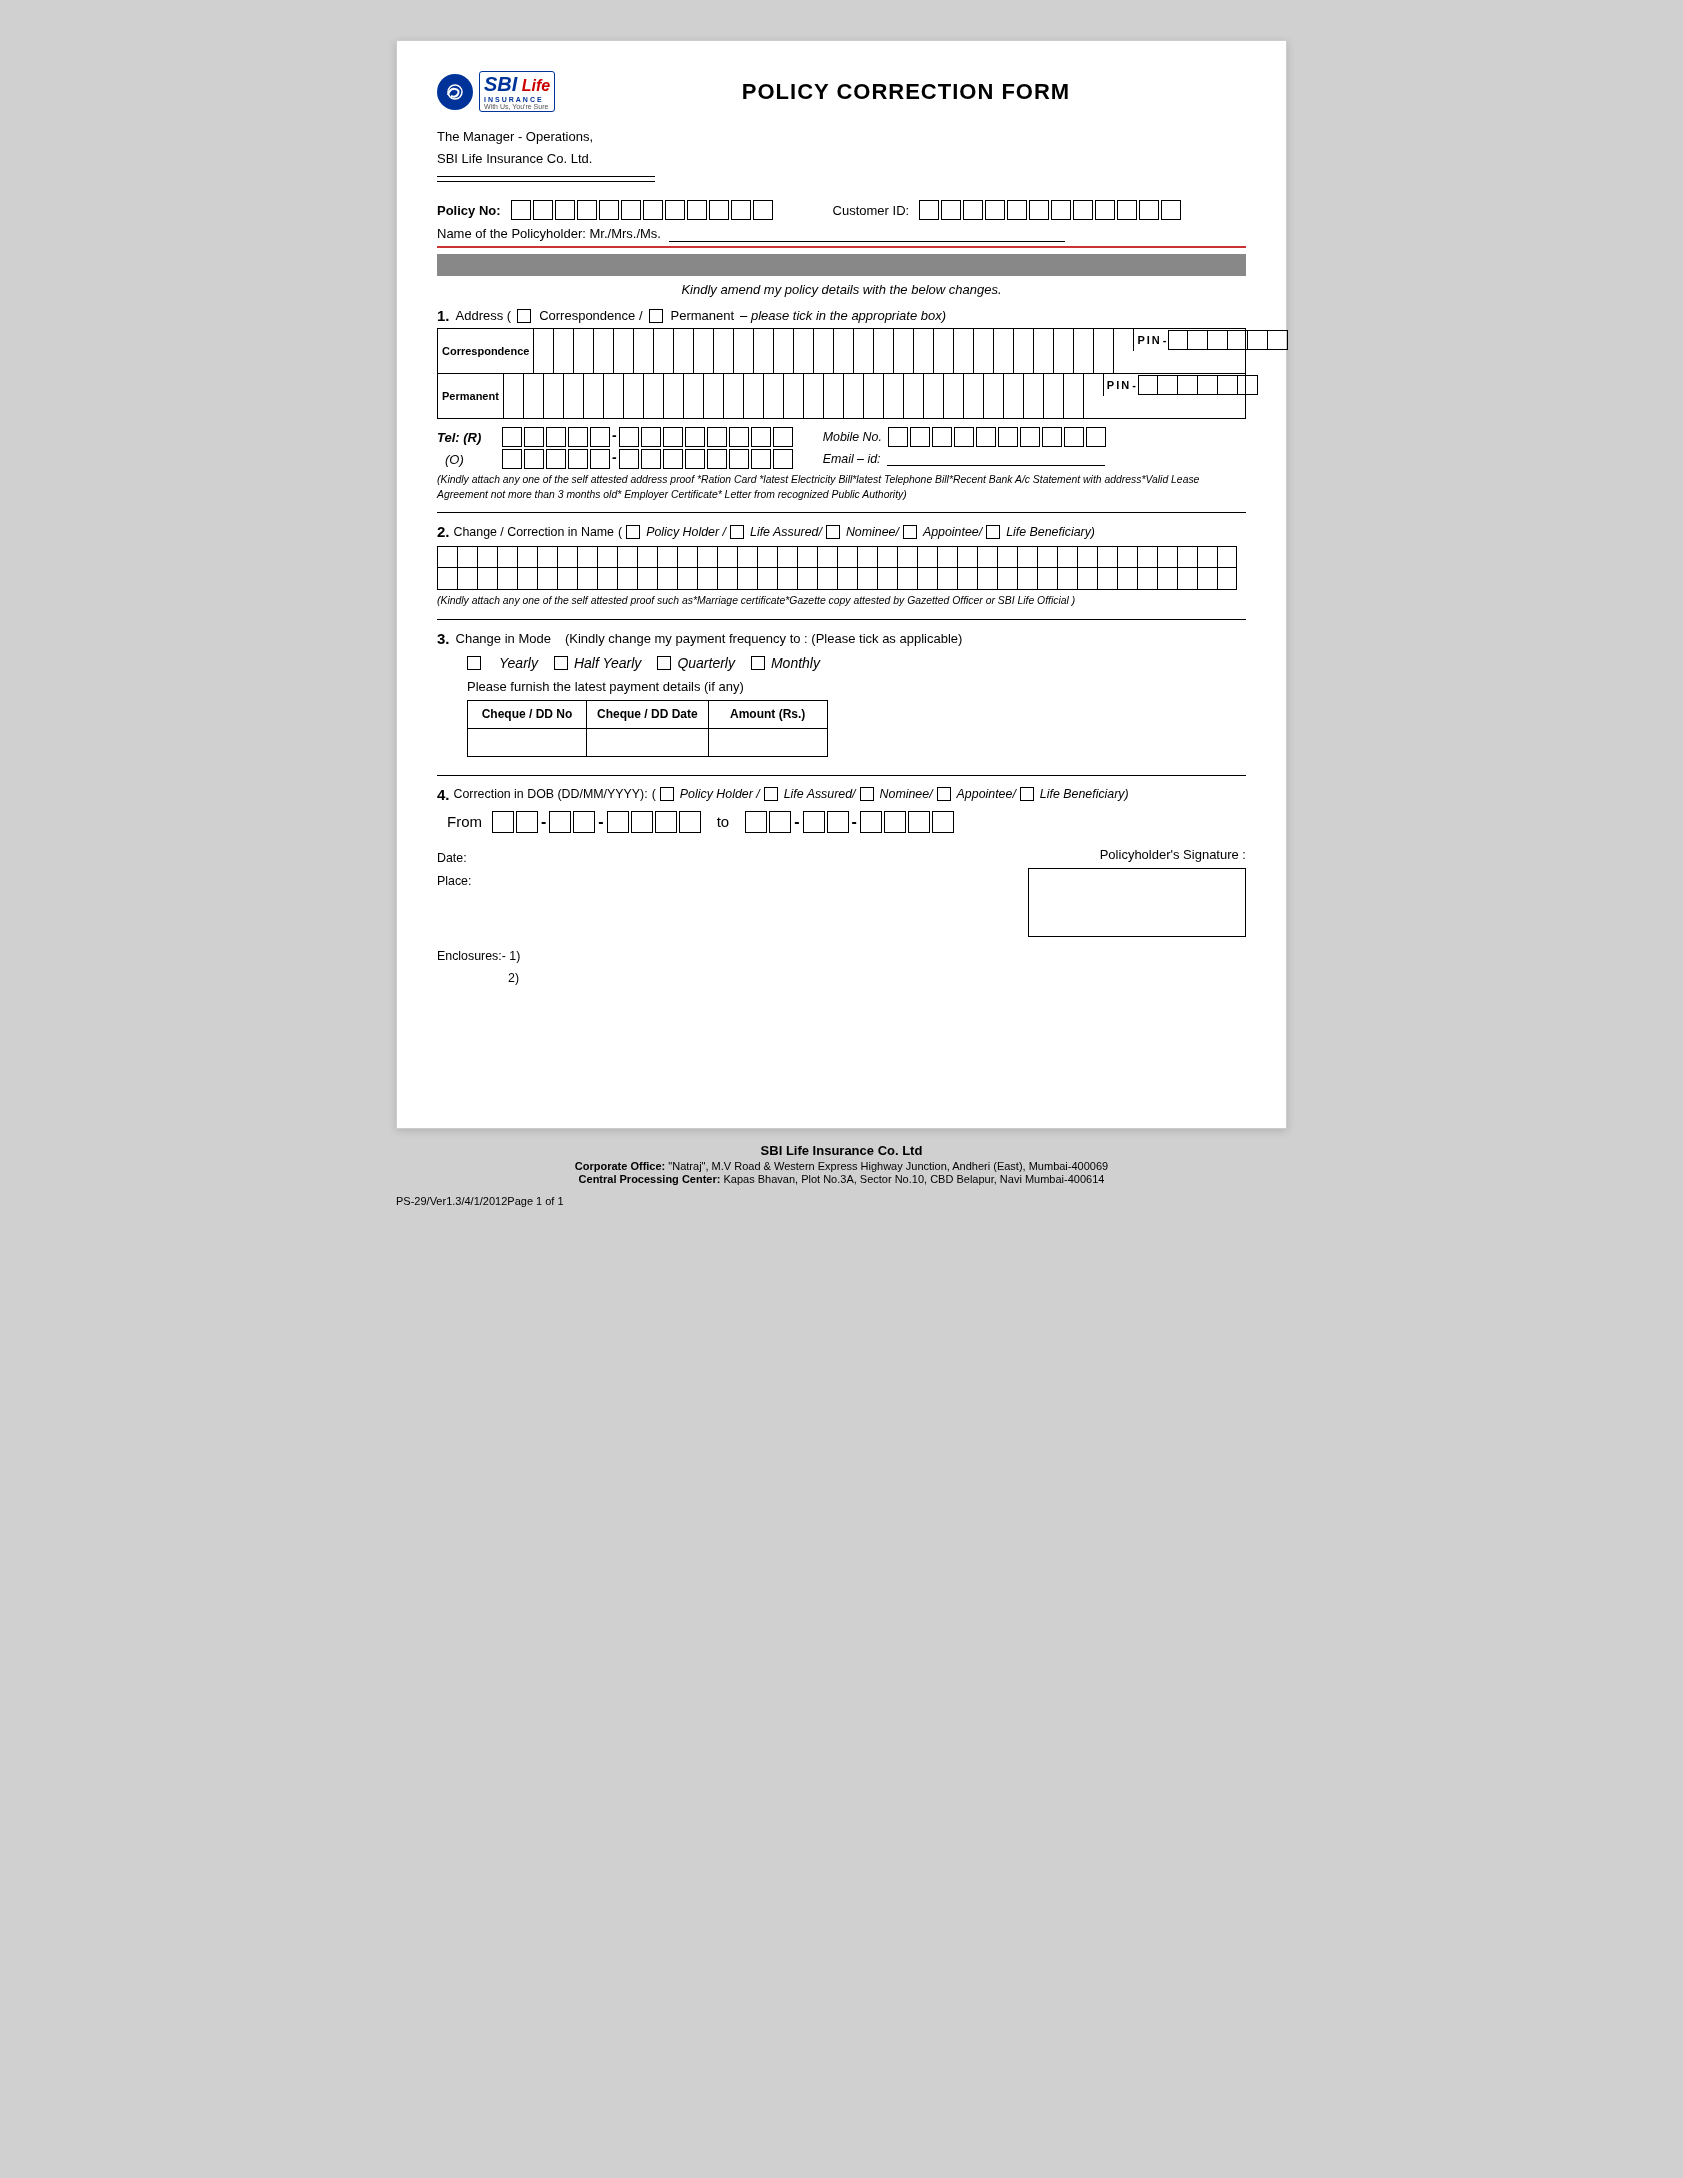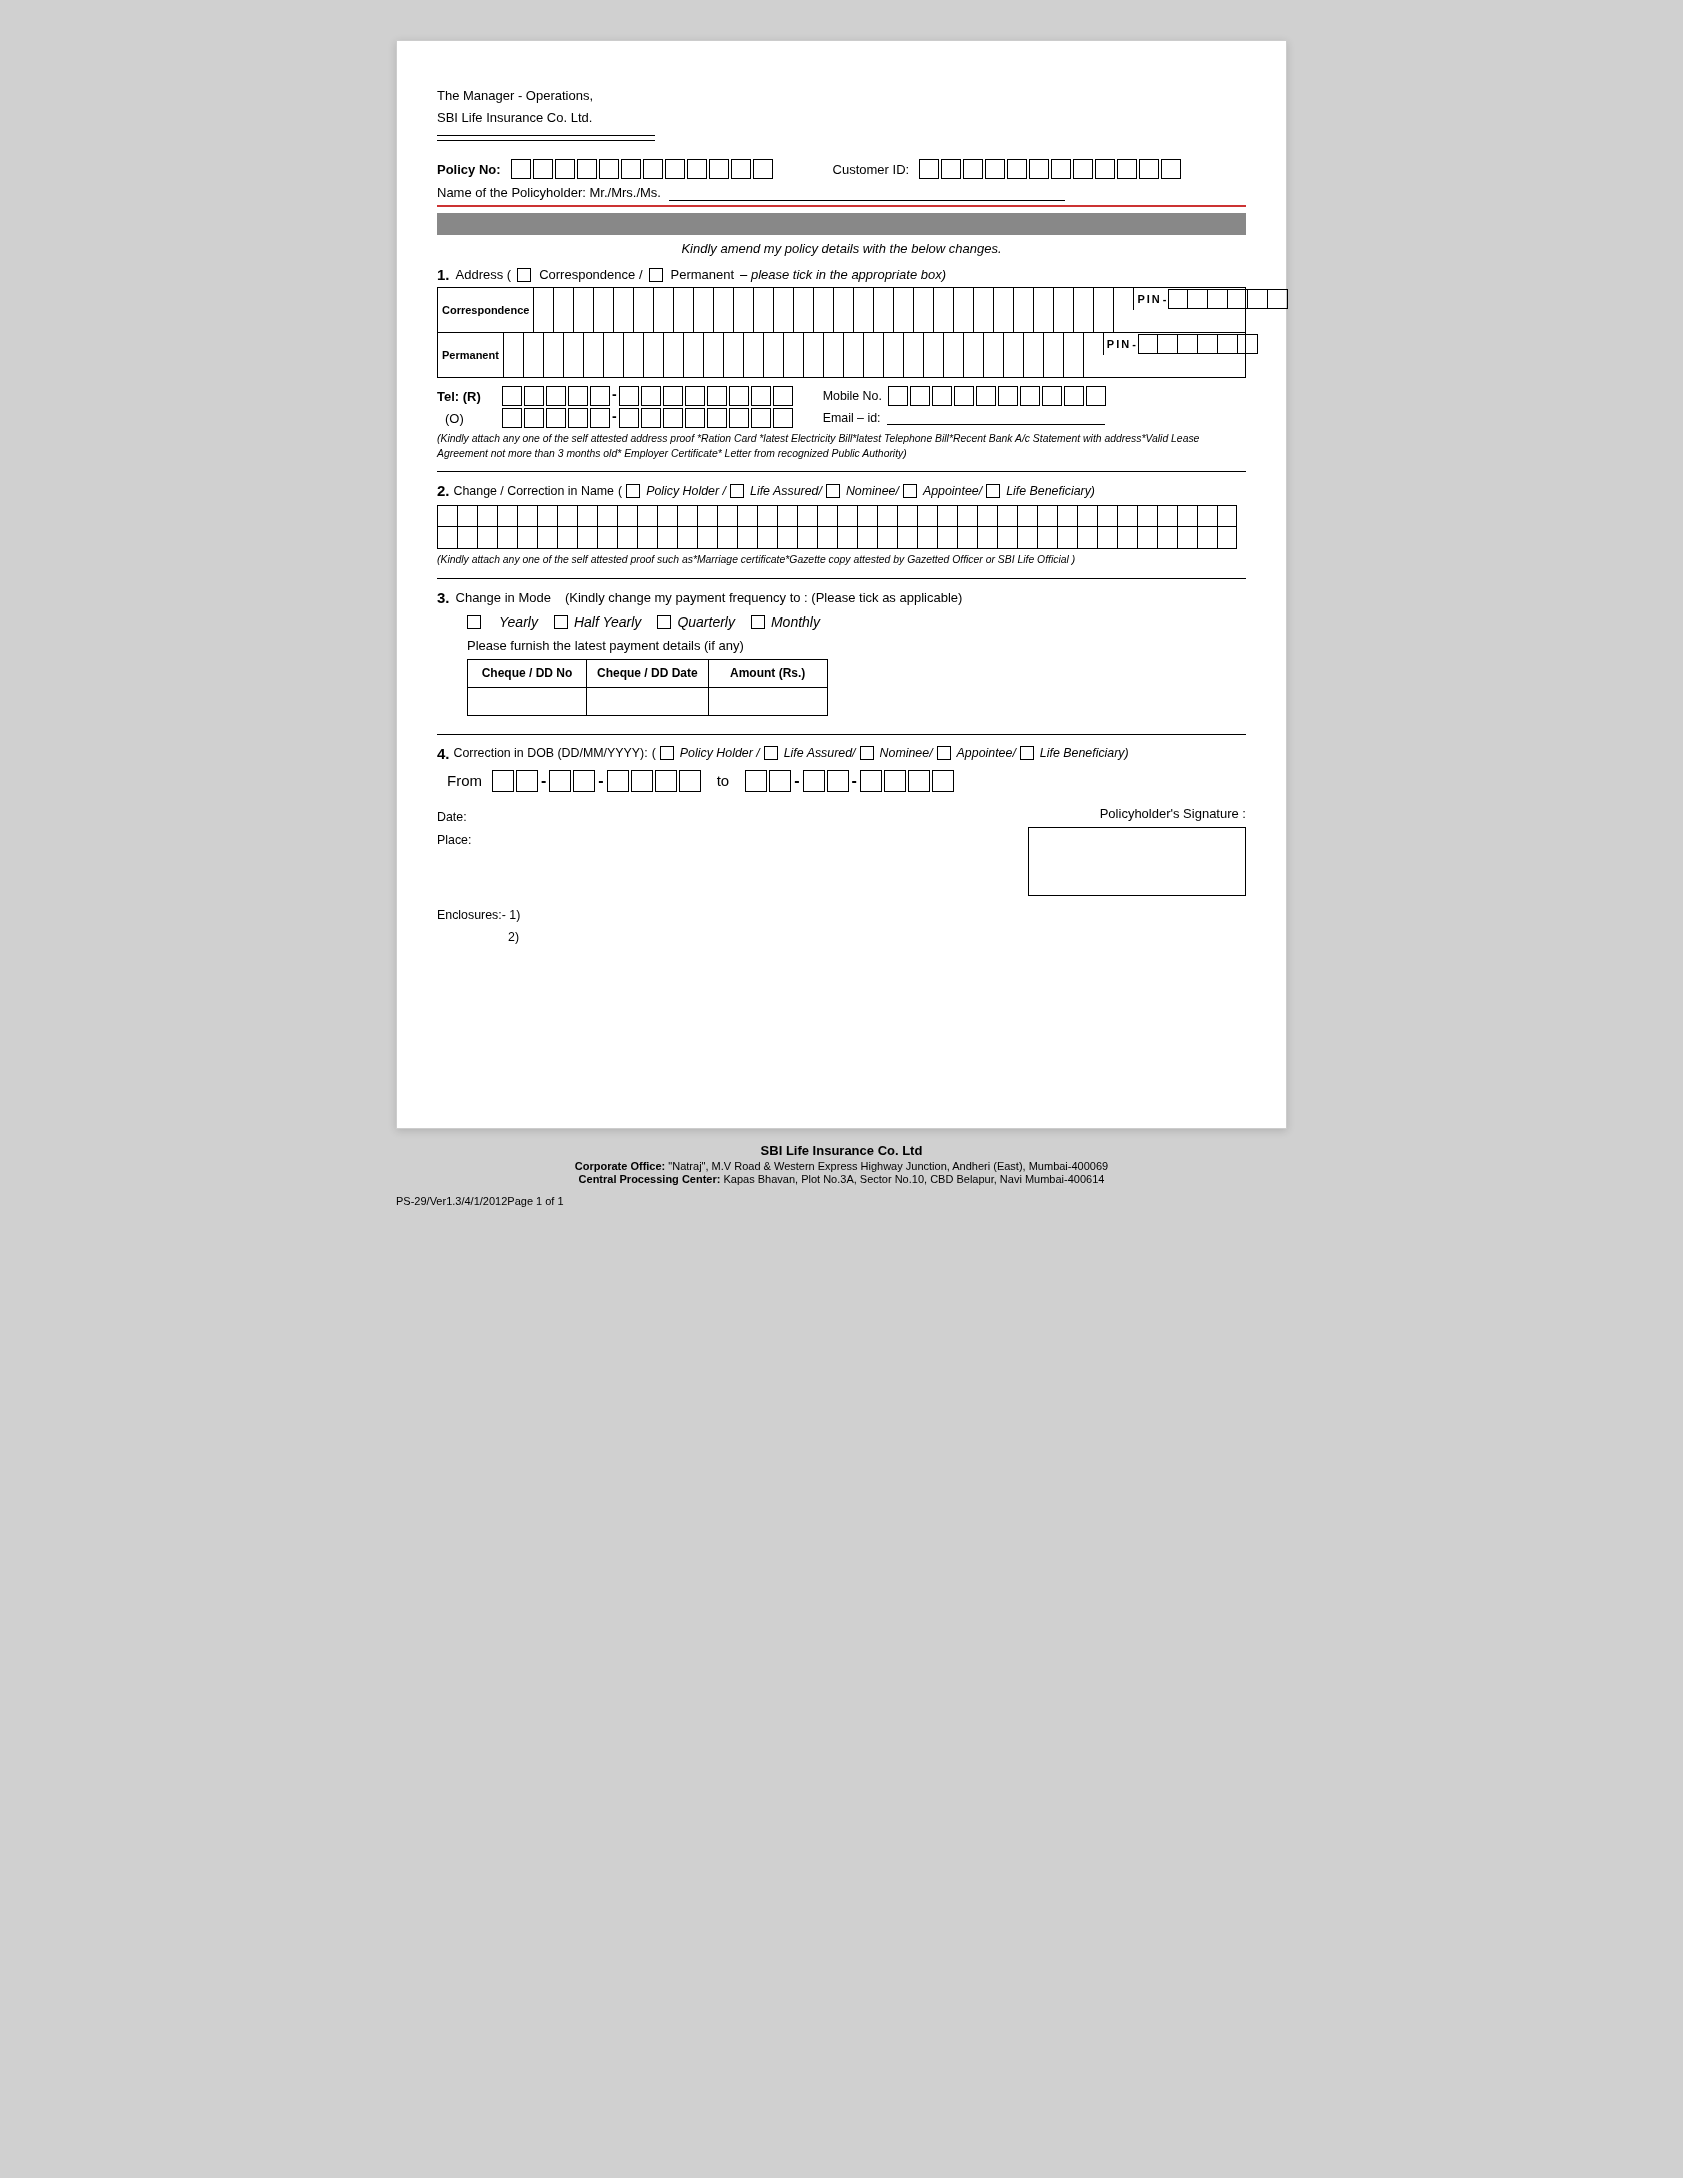--- a/index.html
+++ b/index.html
@@ -94,20 +94,21 @@
     .divider {
       border-top: 1.5px solid #000;
       margin: 10px 0;
     }
     .tel-row {
       display: flex;
       align-items: center;
       font-size: 12.4px;
       gap: 6px;
       margin-bottom: 2px;
+      font-style: italic;
     }
     .tel-boxes {
       display: flex;
       gap: 2px;
     }
     .tel-dash {
       font-size: 14px;
       font-weight: bold;
     }
     .email-line {
@@ -279,20 +280,43 @@
     }
     .cells-row .c:last-child {
       border-right: none;
     }
   </style>
 </head>
 <body>
 
 <div class="page">
 
+  <div class="header">
+    <div class="logo-area">
+      <div style="display:flex; align-items:center; gap:6px;">
+        <div style="width:36px; height:36px; background:#003399; border-radius:50%; display:flex; align-items:center; justify-content:center;">
+          <svg width="22" height="22" viewBox="0 0 22 22">
+            <path d="M4 14 Q6 7 11 8 Q16 9 14 13 Q12 17 7 15" stroke="white" stroke-width="2" fill="none"></path>
+            <circle cx="11" cy="11" r="7" stroke="white" stroke-width="1.5" fill="none"></circle>
+          </svg>
+        </div>
+        <div>
+          <div style="border:1.5px solid #003399; border-radius:3px; padding:1px 4px;">
+            <span style="font-size:20px; font-weight:bold; color:#003399; font-style:italic;">SBI</span>
+            <span style="font-size:16px; color:#cc0000; font-style:italic; font-weight:bold;">Life</span>
+            <div style="font-size:7px; color:#003399; letter-spacing:2px; font-style:normal; font-weight:bold;">INSURANCE</div>
+            <div style="font-size:7px; color:#555;">With Us, You're Sure</div>
+          </div>
+        </div>
+      </div>
+    </div>
+    <div style="flex:1; text-align:center;">
+      <span style="font-size:22px; font-weight:bold; letter-spacing:1px;">POLICY CORRECTION FORM</span>
+    </div>
+  </div>
 
   <div class="address-block">
     <div>The Manager - Operations,</div>
     <div>SBI Life Insurance Co. Ltd.</div>
     <div class="underline-line"></div>
     <div class="underline-line" style="margin-top:2px;"></div>
   </div>
 
   <div class="policy-row">
     <span style="font-size:13px; font-weight:bold;">Policy No:</span>

